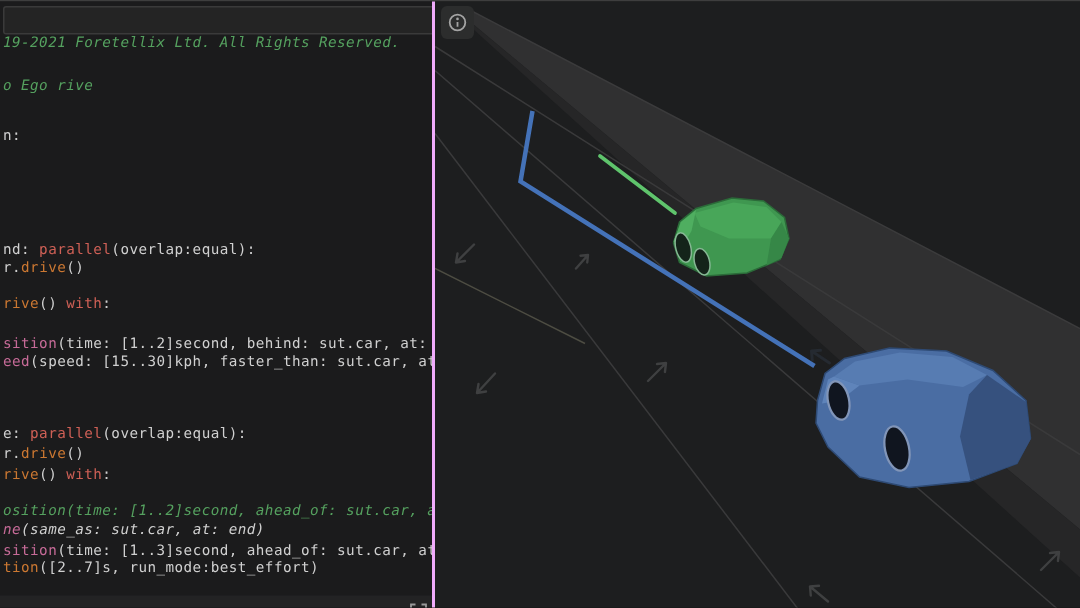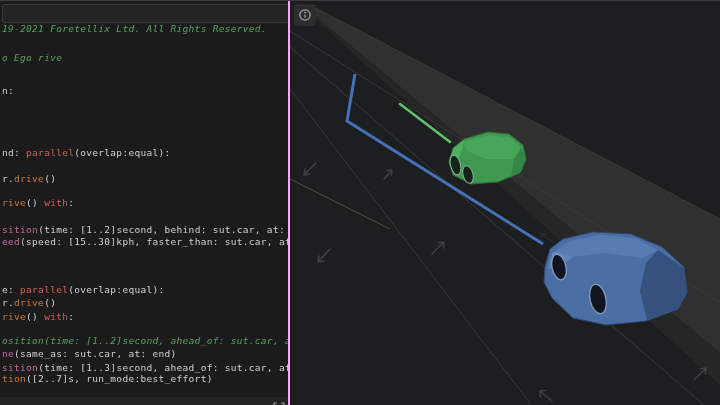--- a/index.html
+++ b/index.html
@@ -29,30 +29,30 @@
 <body>
 
 <div class="app">
 
   <div class="editor-panel">
     <input class="search-box" type="text" value="" style="">
     <div class="code-area" id="code-area">
         <div class="code-line" style="top: 22px;"><span class="tok-com" style="color: rgb(85, 161, 95);">19-2021 Foretellix Ltd. All Rights Reserved.</span></div>
         <div class="code-line" style="top: 51px;"><span class="tok-com" style="color: rgb(85, 161, 95);">o Ego rive</span></div>
         <div class="code-line" style="top: 84px;"><span class="tok-def" style="color: rgb(208, 208, 208);">n:</span></div>
-        <div class="code-line" style="top: 146px;"><span class="tok-def" style="color: rgb(208, 208, 208);">nd: </span><span class="tok-kw" style="color: rgb(207, 96, 86);">parallel</span><span class="tok-def" style="color: rgb(208, 208, 208);">(overlap:equal):</span></div>
+        <div class="code-line" style="top: 160px;"><span class="tok-def" style="color: rgb(208, 208, 208);">nd: </span><span class="tok-kw" style="color: rgb(207, 96, 86);">parallel</span><span class="tok-def" style="color: rgb(208, 208, 208);">(overlap:equal):</span></div>
         <div class="code-line" style="top: 172px;"><span class="tok-def" style="color: rgb(208, 208, 208);">r.</span><span class="tok-meth" style="color: rgb(204, 120, 50);">drive</span><span class="tok-def" style="color: rgb(208, 208, 208);">()</span></div>
         <div class="code-line" style="top: 196px;"><span class="tok-meth" style="color: rgb(204, 120, 50);">rive</span><span class="tok-def" style="color: rgb(208, 208, 208);">() </span><span class="tok-kw" style="color: rgb(207, 96, 86);">with</span><span class="tok-def" style="color: rgb(208, 208, 208);">:</span></div>
         <div class="code-line" style="top: 223px;"><span class="tok-field" style="color: rgb(199, 107, 152);">sition</span><span class="tok-def" style="color: rgb(208, 208, 208);">(time: [1..2]second, behind: sut.car, at: start)</span></div>
         <div class="code-line" style="top: 235px;"><span class="tok-field" style="color: rgb(199, 107, 152); margin-top: 29px;">eed</span><span class="tok-def" style="color: rgb(208, 208, 208);">(speed: [15..30]kph, faster_than: sut.car, at:start)</span></div>
         <div class="code-line" style="top: 283px;"><span class="tok-def" style="color: rgb(208, 208, 208);">e: </span><span class="tok-kw" style="color: rgb(207, 96, 86);">parallel</span><span class="tok-def" style="color: rgb(208, 208, 208);">(overlap:equal):</span></div>
         <div class="code-line" style="top: 296px;"><span class="tok-def" style="color: rgb(208, 208, 208);">r.</span><span class="tok-meth" style="color: rgb(204, 120, 50);">drive</span><span class="tok-def" style="color: rgb(208, 208, 208);">()</span></div>
         <div class="code-line" style="top: 310px;"><span class="tok-meth" style="color: rgb(204, 120, 50);">rive</span><span class="tok-def" style="color: rgb(208, 208, 208);">() </span><span class="tok-kw" style="color: rgb(207, 96, 86);">with</span><span class="tok-def" style="color: rgb(208, 208, 208);">:</span></div>
         <div class="code-line" style="top: 334px;"><span class="tok-com" style="color: rgb(85, 161, 95);">osition(time: [1..2]second, ahead_of: sut.car, at: start)</span></div>
-        <div class="code-line" style="top: 347px;"><span class="tok-field" style="color: rgb(199, 107, 152);">ne</span><span class="tok-def" style="color: rgb(208, 208, 208);">(same_as: sut.car, at: end)</span></div>
+        <div class="code-line" style="top: 347px; font-style: italic;"><span class="tok-field" style="color: rgb(199, 107, 152);">ne</span><span class="tok-def" style="color: rgb(208, 208, 208);">(same_as: sut.car, at: end)</span></div>
         <div class="code-line" style="top: 361px;"><span class="tok-field" style="color: rgb(199, 107, 152);">sition</span><span class="tok-def" style="color: rgb(208, 208, 208);">(time: [1..3]second, ahead_of: sut.car, at: end)</span></div>
         <div class="code-line" style="top: 372px; text-align: center;"><span class="tok-meth" style="color: rgb(204, 120, 50);">tion</span><span class="tok-def" style="color: rgb(208, 208, 208);">([2..7]s, run_mode:best_effort)</span></div>
       </div>
     <div class="editor-footer"></div>
     <div class="expand-btn">
       <svg width="12" height="12" viewBox="0 0 12 12">
         <path d="M1,4 V1 H4 M8,1 H11 V4 M11,8 V11 H8 M4,11 H1 V8" fill="none" stroke="#9a9a9a" stroke-width="1.2"></path>
       </svg>
     </div>
   </div>

